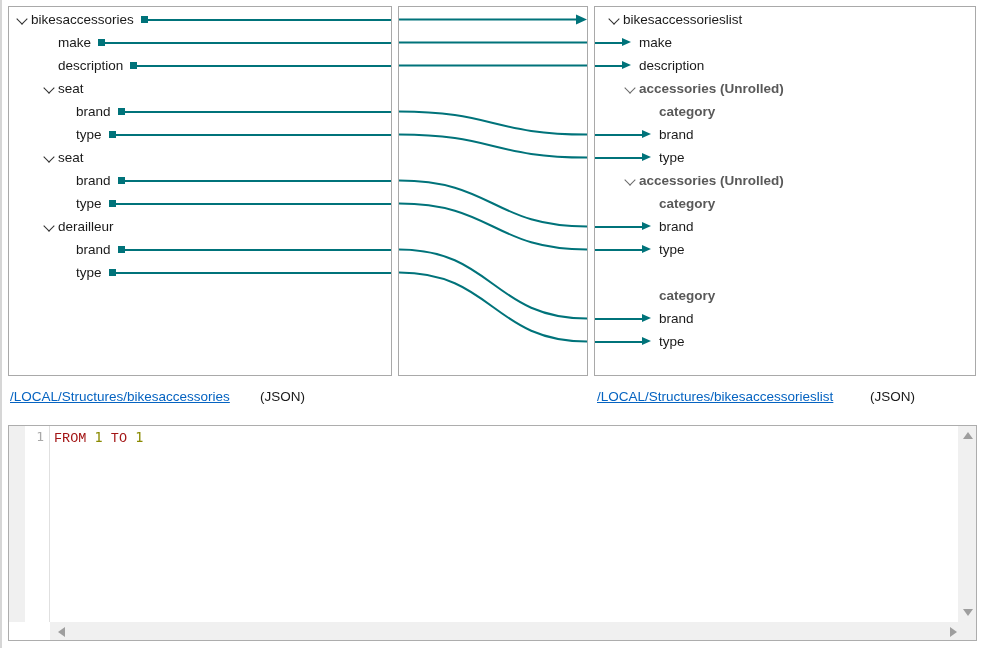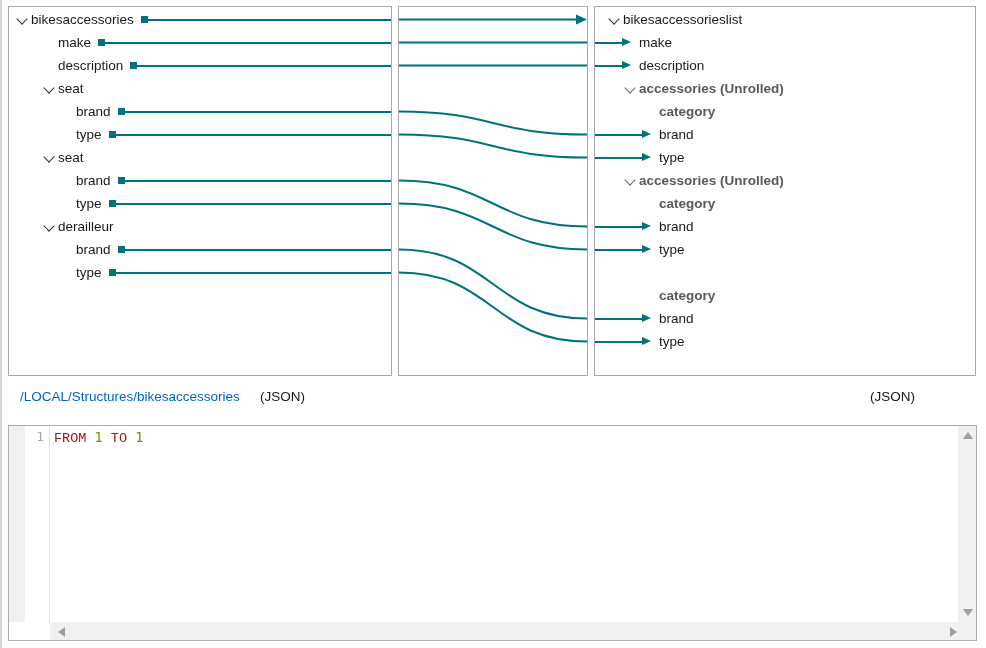--- a/index.html
+++ b/index.html
@@ -37,21 +37,21 @@
   .port{width:7px;height:7px;background:var(--accent);flex:0 0 7px;}
   .wire{flex:1;height:2px;background:var(--accent);}
 
   
   .tarrow{position:absolute;left:0;top:50%;margin-top:-1px;height:2px;background:var(--accent);z-index:1;}
   .tarrow::after{content:"";position:absolute;right:-9px;top:-4px;width:0;height:0;
     border-left:9px solid var(--accent);border-top:4.5px solid transparent;border-bottom:4.5px solid transparent;}
 
   
   .links{position:absolute;top:389px;left:0;width:986px;height:20px;font-size:13.5px;}
-  .lnk{position:absolute;color:var(--link);cursor:pointer;white-space:nowrap;margin-left:10px;}
+  .lnk{position:absolute;color:var(--link);text-decoration:underline;cursor:pointer;white-space:nowrap;}
   .fmt{position:absolute;color:var(--text);white-space:nowrap;}
 
   
   .editor{position:absolute;left:8px;top:425px;width:969px;height:216px;border:1px solid #adadad;background:#fff;box-sizing:border-box;}
   .glyphmargin{position:absolute;left:0;top:0;width:16px;height:196px;background:#f0f0f0;}
   .gutter{position:absolute;left:16px;top:0;width:25px;height:196px;background:#fff;border-right:1px solid #e0e0e0;box-sizing:border-box;}
   .ln{position:absolute;right:5px;top:3px;font-family:"DejaVu Sans Mono",monospace;font-size:13px;color:var(--lineno);}
   .code{position:absolute;left:42px;top:0;width:915px;height:196px;background:#fff;cursor:text;}
   .codeline{position:absolute;left:3px;top:2px;font-family:"DejaVu Sans Mono",monospace;font-size:13.5px;line-height:19px;white-space:pre;color:#333;}
   .tok-keyword{color:var(--keyword);font-family:Liberation Mono, monospace;}
@@ -238,20 +238,21 @@
       <div class="trow lvl2 bold" style="top: 323px;">
         <div class="tarrow" style="width: 47px;"></div>
         <span class="chev"></span>
         <span class="lbl">type</span>
       </div>
     </div>
 
   <div class="links">
     <a class="lnk" style="left:10px;top:0;">/LOCAL/Structures/bikesaccessories</a>
     <span class="fmt" style="left:260px;top:0;">(JSON)</span>
+    <a class="lnk" style="left:597px;top:0;">/LOCAL/Structures/bikesaccessorieslist</a>
     <span class="fmt" style="left:870px;top:0;">(JSON)</span>
   </div>
 
   <div class="editor">
     <div class="glyphmargin"></div>
     <div class="gutter">
       <div class="ln">1</div>
     </div>
     <div class="code">
       <div class="codeline" id="codeLine"><span class="tok-keyword">FROM</span><span class="tok-plain"> </span><span class="tok-number">1</span><span class="tok-plain"> </span><span class="tok-keyword">TO</span><span class="tok-plain"> </span><span class="tok-number">1</span></div>

